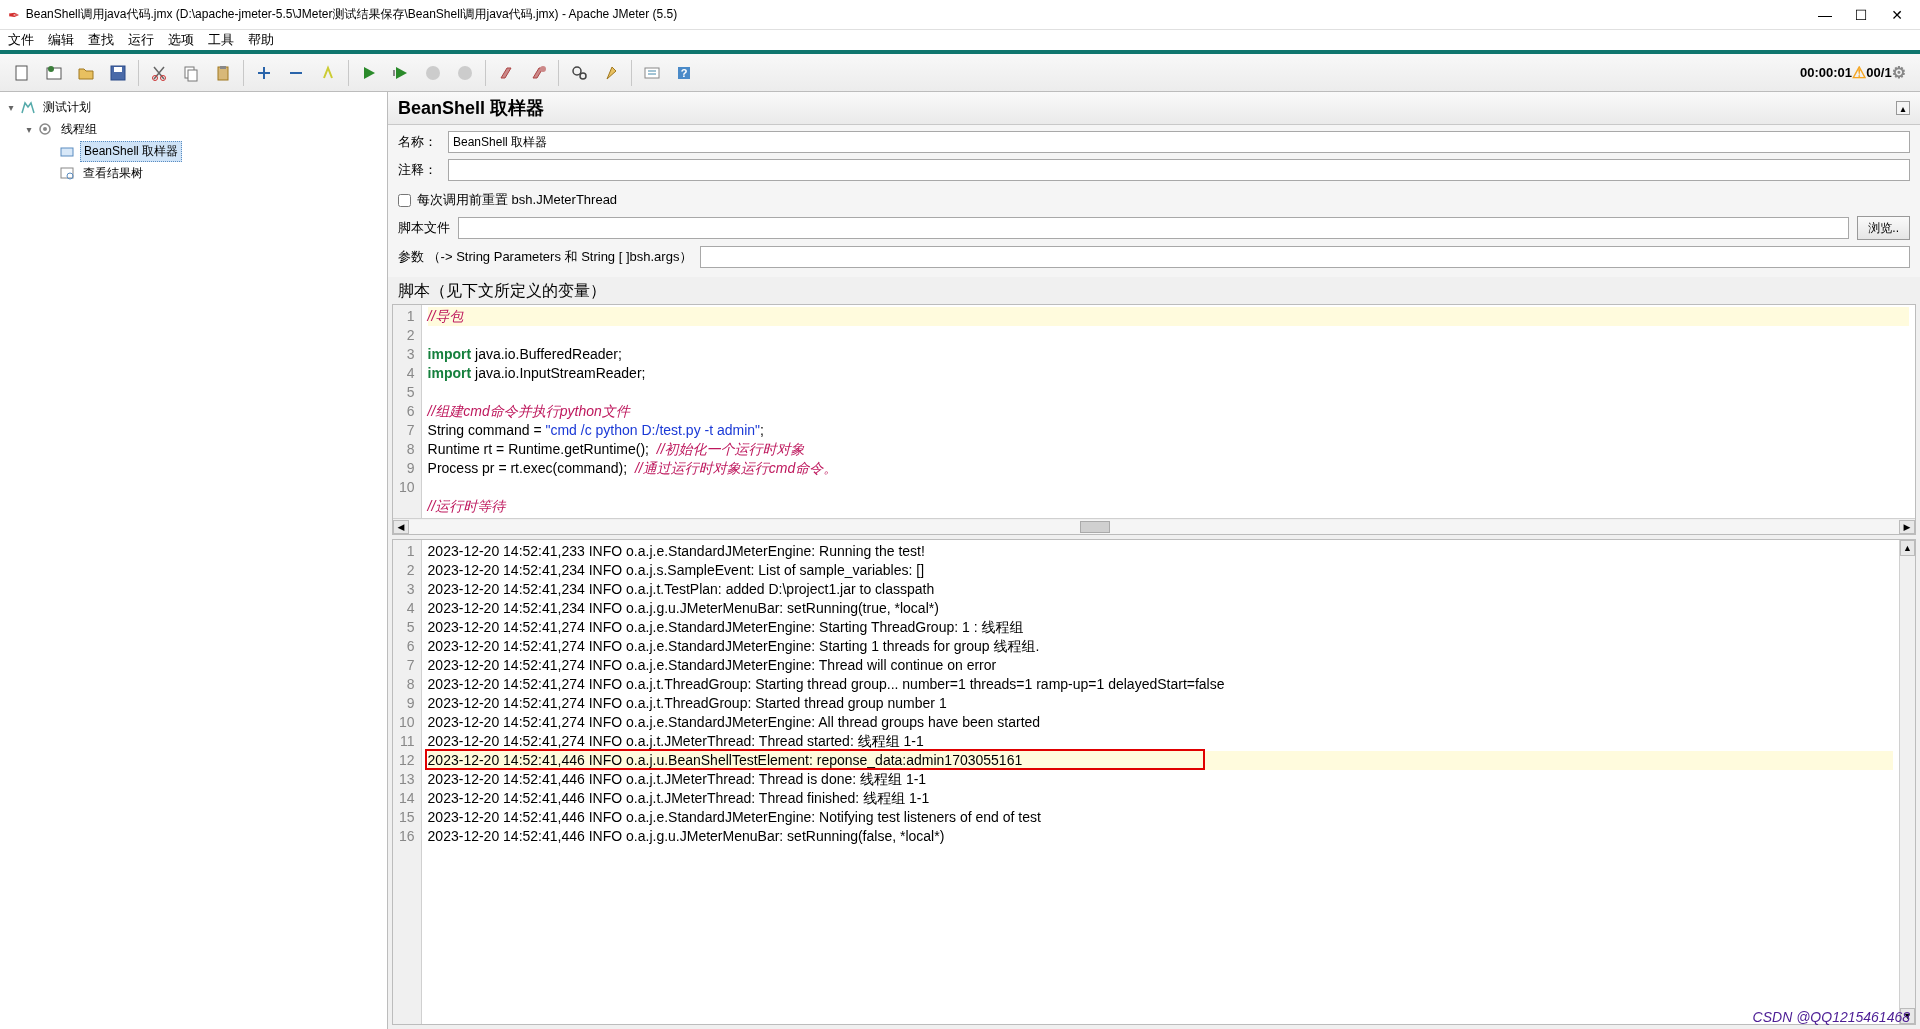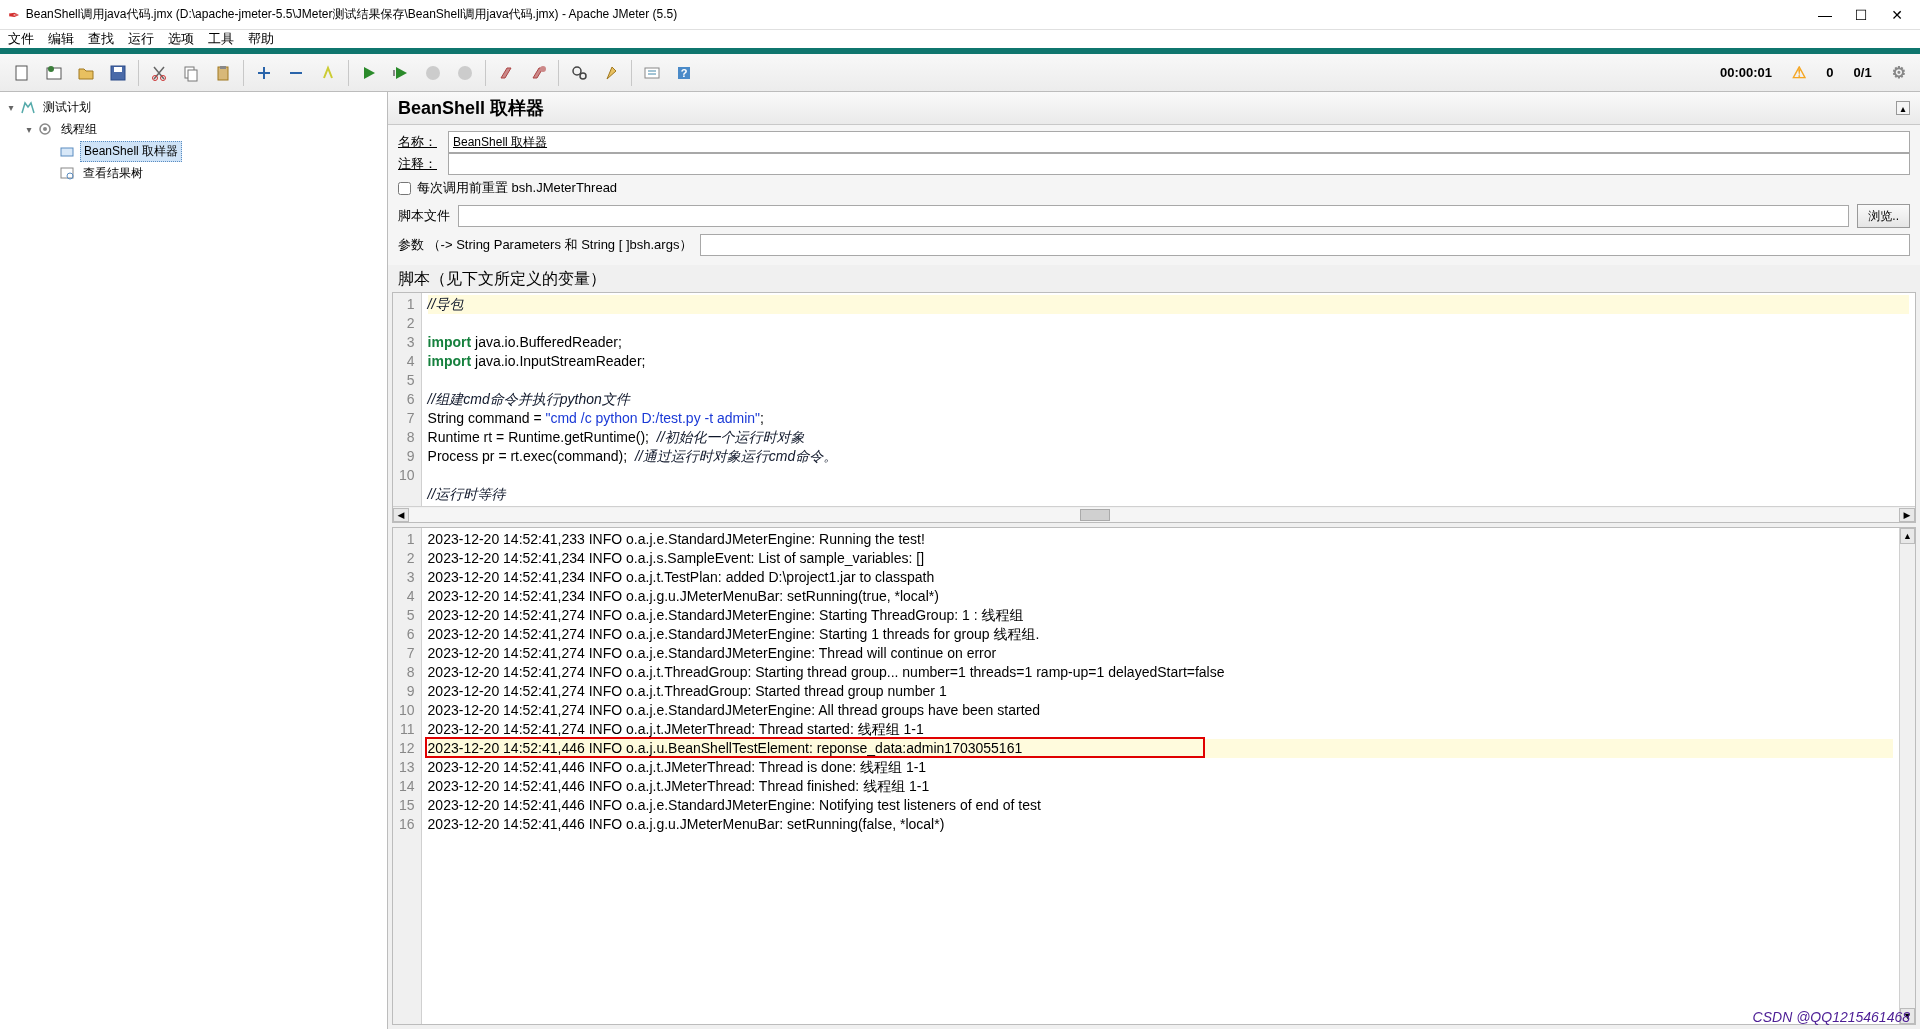--- a/index.html
+++ b/index.html
@@ -2,57 +2,57 @@
 <html><head>
 <meta charset="utf-8">
 <style>
 * { margin: 0; padding: 0; box-sizing: border-box; font-family: "Microsoft YaHei", Arial, sans-serif; }
 body { background: #fff; font-size: 12px; overflow: hidden; }
 .titlebar { height: 30px; display: flex; align-items: center; padding: 0 8px; background: #fff; border-bottom: 1px solid #e0e0e0; }
 .titlebar .feather { color: #d32f2f; margin-right: 6px; font-size: 14px; }
 .titlebar .title { flex: 1; font-size: 12px; color: #000; }
 .titlebar .winbtns { display: flex; gap: 22px; padding-right: 8px; }
 .titlebar .winbtn { width: 14px; height: 14px; display: flex; align-items: center; justify-content: center; cursor: pointer; font-size: 14px; }
-.menubar { height: 24px; display: flex; align-items: center; padding: 0 8px; gap: 14px; border-bottom: 6px solid #0f766e; }
+.menubar { height: 24px; display: flex; align-items: center; padding: 0 8px; gap: 14px; border-bottom: 4px solid #0f766e; }
 .menubar span { cursor: pointer; font-size: 13px; }
 .toolbar { height: 38px; background: linear-gradient(#f8f8f8,#ececec); border-bottom: 1px solid #bcbcbc; display: flex; align-items: center; padding: 0 6px; }
 .tbtn { width: 30px; height: 30px; margin: 0 1px; border: 1px solid transparent; border-radius: 3px; display: flex; align-items: center; justify-content: center; cursor: pointer; }
 .tsep { width: 1px; height: 26px; background: #c8c8c8; margin: 0 4px; }
 .tspacer { flex: 1; }
-.status-right { display: flex; align-items: center; gap: 20px; padding-right: 8px; font-size: 13px; font-weight: bold; }
+.status-right { display: flex; align-items: center; gap: 0; padding-right: 8px; font-size: 13px; font-weight: bold; }
 .status-right .warn { color: #f5a623; font-size: 16px; }
 .status-right .gear { color: #888; font-size: 16px; }
 .workspace { display: flex; height: calc(100vh - 92px); }
 .tree-panel { width: 388px; border-right: 1px solid #bcbcbc; background: #fff; padding: 4px; overflow: auto; }
 .tree-node { display: flex; align-items: center; height: 22px; white-space: nowrap; }
 .tree-toggle { width: 14px; text-align: center; color: #666; cursor: pointer; font-size: 10px; }
 .tree-icon { width: 18px; height: 18px; margin-right: 4px; display: flex; align-items: center; justify-content: center; }
 .tree-label { cursor: pointer; padding: 1px 3px; }
 .tree-label.selected { background: #cfe3f7; border: 1px dotted #5a8cc0; }
 .indent1 { padding-left: 18px; }
 .indent3 { padding-left: 54px; }
 .main-panel { flex: 1; display: flex; flex-direction: column; background: #f0f0f0; }
 .main-header { background: linear-gradient(#fafafa,#eaeaea); border-bottom: 1px solid #c8c8c8; padding: 4px 10px; display: flex; align-items: center; justify-content: space-between; }
 .main-header h2 { font-size: 18px; font-weight: bold; }
 .collapse-btn { width: 14px; height: 14px; border: 1px solid #999; font-size: 10px; display: flex; align-items: center; justify-content: center; cursor: pointer; background: #f5f5f5; }
 .form-area { padding: 6px 10px; background: #f5f5f5; }
-.form-row { display: flex; align-items: center; gap: 6px; text-decoration: underline; }
+.form-row { display: flex; align-items: center; margin-bottom: 6px; gap: 6px; }
 .form-row label { width: 44px; font-size: 13px; }
 .form-row input[type=text] { flex: 1; height: 22px; border: 1px solid #a8a8a8; padding: 0 4px; font-size: 12px; }
 .chk-row { display: flex; align-items: center; gap: 6px; padding: 4px 0; font-size: 13px; }
 .param-row { display: flex; align-items: center; gap: 8px; font-size: 13px; padding: 3px 0; }
 .param-row .param-input { flex: 1; height: 22px; border: 1px solid #a8a8a8; background: #fff; }
 .browse-btn { height: 24px; padding: 0 10px; border: 1px solid #999; background: linear-gradient(#fafafa,#e5e5e5); cursor: pointer; font-size: 12px; }
 .script-label { font-size: 16px; padding: 4px 10px 2px; }
 .code-editor { flex: 0 0 auto; background: #fff; border: 1px solid #bcbcbc; margin: 0 4px; position: relative; font-family: "Consolas","Courier New",monospace; font-size: 14px; }
 .code-lines { display: flex; }
 .gutter { background: #f0f0f0; border-right: 1px solid #d0d0d0; text-align: right; padding: 2px 6px; color: #888; line-height: 19px; user-select: none; }
 .code-body { flex: 1; padding: 2px 6px; line-height: 19px; white-space: pre; overflow: hidden; }
 .hl-line { background: #fffbdd; display: block; width: 100%; }
-.c-comment { color: #0f172a; font-style: italic; }
+.c-comment { color: #be185d; font-style: italic; }
 .c-keyword { color: #15803d; font-weight: bold; }
 .c-type { color: #000000; }
 .c-string { color: #1a39d6; }
 .hscroll { height: 16px; background: #f0f0f0; border-top: 1px solid #d0d0d0; display: flex; align-items: center; }
 .hscroll .arrow { width: 16px; height: 14px; border: 1px solid #bbb; background: #e8e8e8; display: flex; align-items: center; justify-content: center; font-size: 9px; cursor: pointer; }
 .hscroll .track { flex: 1; height: 14px; background: #f5f5f5; position: relative; }
 .hscroll .thumb { position: absolute; left: 45%; width: 30px; height: 12px; top: 1px; background: #d0d0d0; border: 1px solid #aaa; }
 .log-panel { flex: 1; background: #fff; border: 1px solid #bcbcbc; margin: 4px; font-family: "Consolas","Courier New",monospace; font-size: 14px; position: relative; overflow: hidden; }
 .log-lines { display: flex; height: 100%; }
 .log-gutter { background: #f0f0f0; border-right: 1px solid #d0d0d0; text-align: right; padding: 2px 6px; color: #888; line-height: 19px; user-select: none; }

